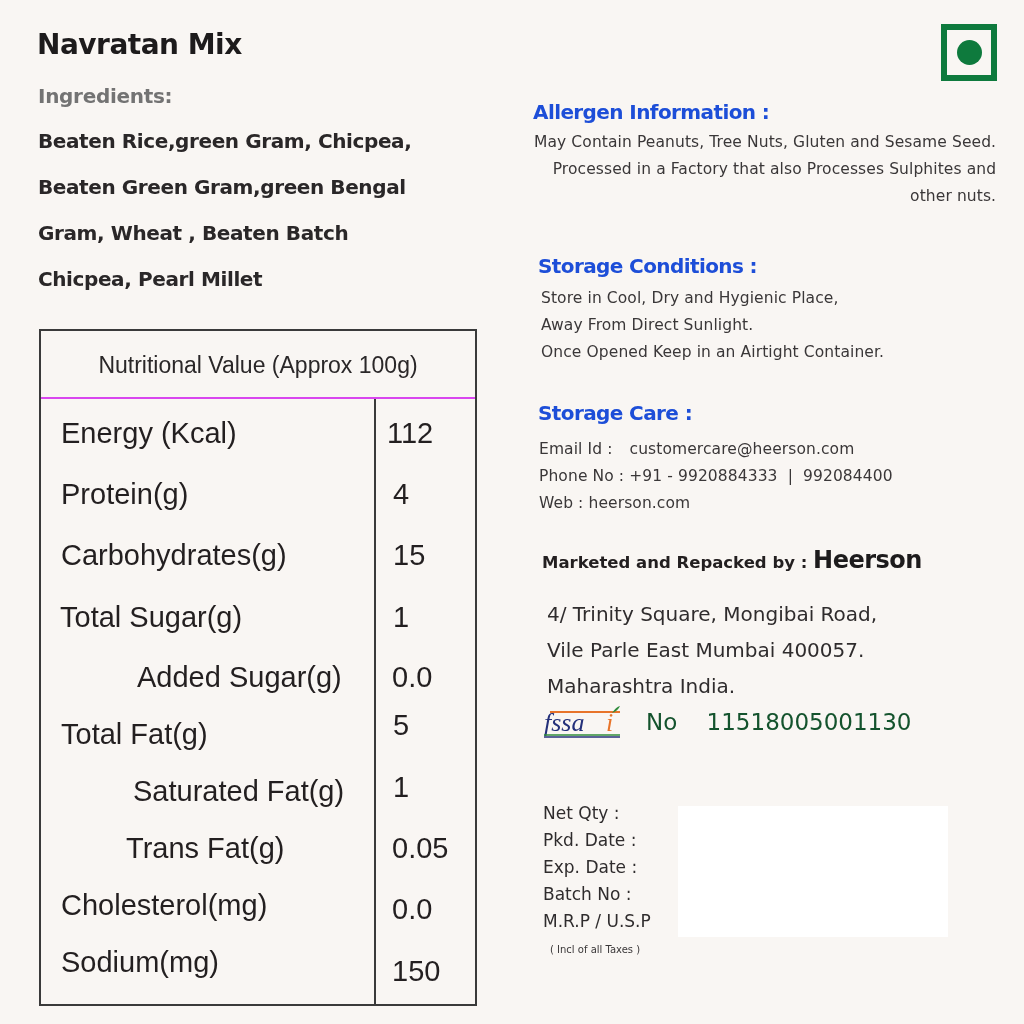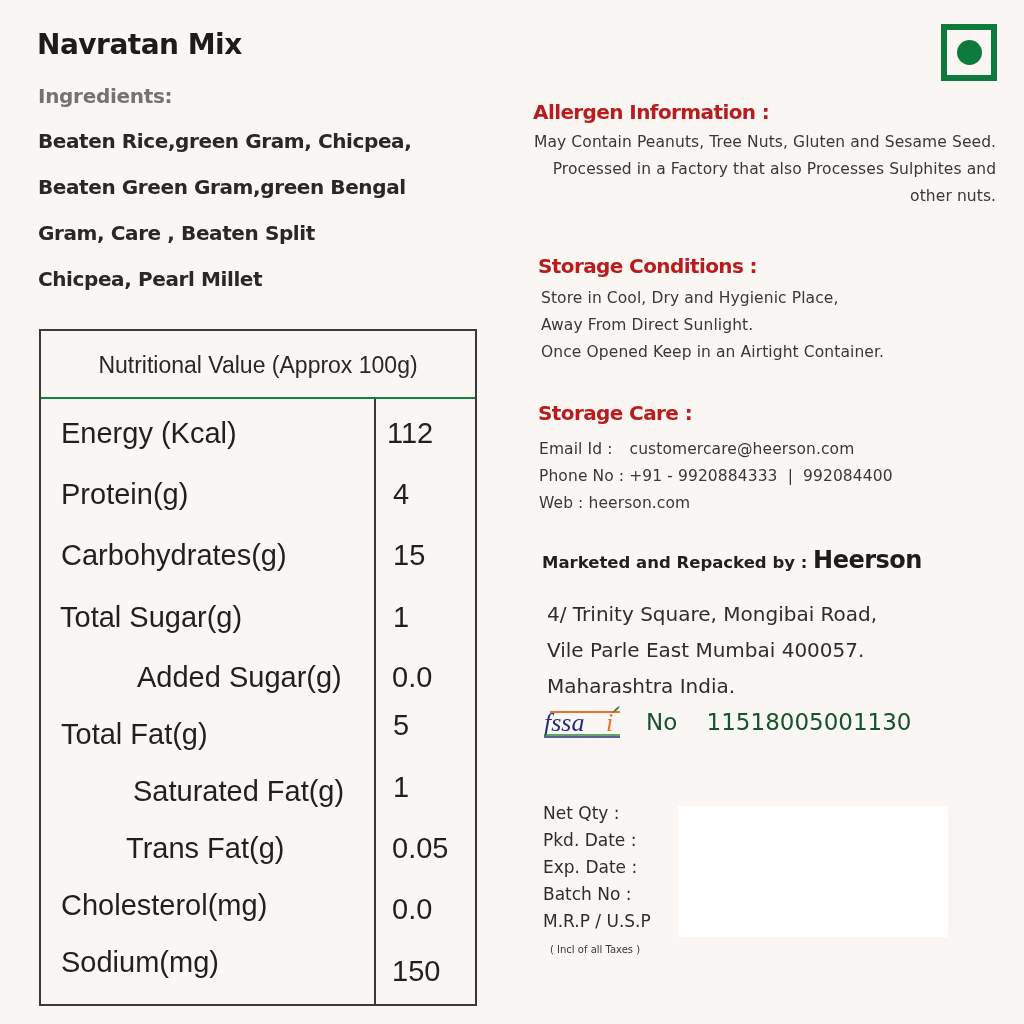--- a/index.html
+++ b/index.html
@@ -7,29 +7,29 @@
       width:1024px; height:1024px; background:#f9f6f3; position:relative; overflow:hidden;
       font-family:"Liberation Sans", sans-serif; color:#231f20;
     }
     .abs { position:absolute; }
     .title { left:37px; top:28px; font-size:28px; font-weight:bold; font-family:"DejaVu Sans", sans-serif; letter-spacing:-0.5px; color:#1d1b1c; }
     .ing-head { left:38px; top:84px; font-size:20px; font-weight:bold; font-family:"DejaVu Sans", sans-serif; color:#737373; letter-spacing:-0.3px; }
     .ing-lines { left:38px; top:126px; font-size:20px; font-weight:bold; font-family:"DejaVu Sans", sans-serif; color:#2a2728; letter-spacing:-0.4px; }
     .ing-lines div { height:46px; line-height:30px; }
 
     .ntable { left:39px; top:329px; width:438px; height:677px; border:2px solid #3a3a3a; box-sizing:border-box; }
-    .nhead { position:absolute; left:0; top:0; right:0; height:68px; border-bottom:2px solid #15803d; box-sizing:border-box; text-align:center; line-height:68px; font-size:23px; color:#2a2728; font-family:"Liberation Sans", sans-serif; font-weight:500; }
+    .nhead { position:absolute; left:0; top:0; right:0; height:68px; border-bottom:2px solid #d946ef; box-sizing:border-box; text-align:center; line-height:68px; font-size:23px; color:#2a2728; font-family:"Liberation Sans", sans-serif; font-weight:500; }
     .vline { position:absolute; left:333px; top:68px; bottom:0; width:2px; background:#3a3a3a; }
     .nrow-l { position:absolute; font-size:29px; color:#231f20; white-space:nowrap; font-family:"Liberation Sans", sans-serif; }
     .nrow-v { position:absolute; font-size:29px; color:#231f20; white-space:nowrap; font-family:"Liberation Sans", sans-serif; }
 
     .veg { left:941px; top:24px; width:56px; height:57px; border:6px solid #0e7a3d; box-sizing:border-box; background:#f9f6f3; }
     .veg .dot { position:absolute; left:50%; top:50%; width:25px; height:25px; margin:-12.5px 0 0 -12.5px; border-radius:50%; background:#0e7a3d; }
 
-    .sec-h { font-size:20px; font-weight:bold; font-family:"DejaVu Sans", sans-serif; color:#b91c1c; letter-spacing:-0.6px; }
+    .sec-h { font-size:20px; font-weight:bold; font-family:"DejaVu Sans", sans-serif; color:#1d4ed8; letter-spacing:-0.6px; }
     .body-t { font-size:15.5px; color:#3a3738; font-family:"DejaVu Sans", sans-serif; letter-spacing:0.1px; }
     .body-t div { height:27px; line-height:27px; }
 
     .addr { left:547px; top:596px; font-size:20px; color:#2f2c2d; font-family:"DejaVu Sans", sans-serif; }
     .addr div { height:36px; line-height:36px; }
 
     .mk { left:542px; top:546px; font-size:16.5px; font-weight:bold; font-family:"DejaVu Sans", sans-serif; color:#231f20; }
     .brand { font-size:24px; font-weight:bold; font-family:"DejaVu Sans", sans-serif; color:#1d1b1c; letter-spacing:-0.5px; }
 
     .fssai { left:542px; top:703px; width:80px; height:36px; }
@@ -41,21 +41,21 @@
     .whitebox { left:678px; top:806px; width:270px; height:131px; background:#ffffff; }
   </style>
 </head>
 <body>
 
 <div class="abs title">Navratan Mix</div>
 <div class="abs ing-head">Ingredients:</div>
 <div class="abs ing-lines">
   <div>Beaten Rice,green Gram, Chicpea,</div>
   <div>Beaten Green Gram,green Bengal</div>
-  <div>Gram, Care , Beaten Split</div>
+  <div>Gram, Wheat , Beaten Batch</div>
   <div>Chicpea, Pearl Millet</div>
 </div>
 
 <div class="abs veg">
     <div class="dot"></div>
   </div>
 
 <div class="abs ntable">
   <div class="nhead">Nutritional Value (Approx 100g)</div>
   <div class="vline"></div>

